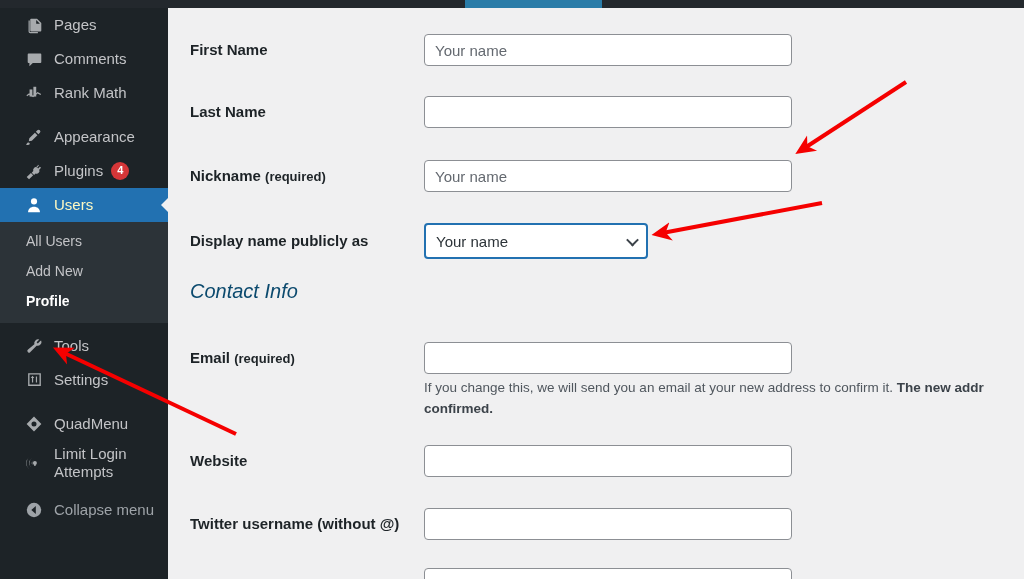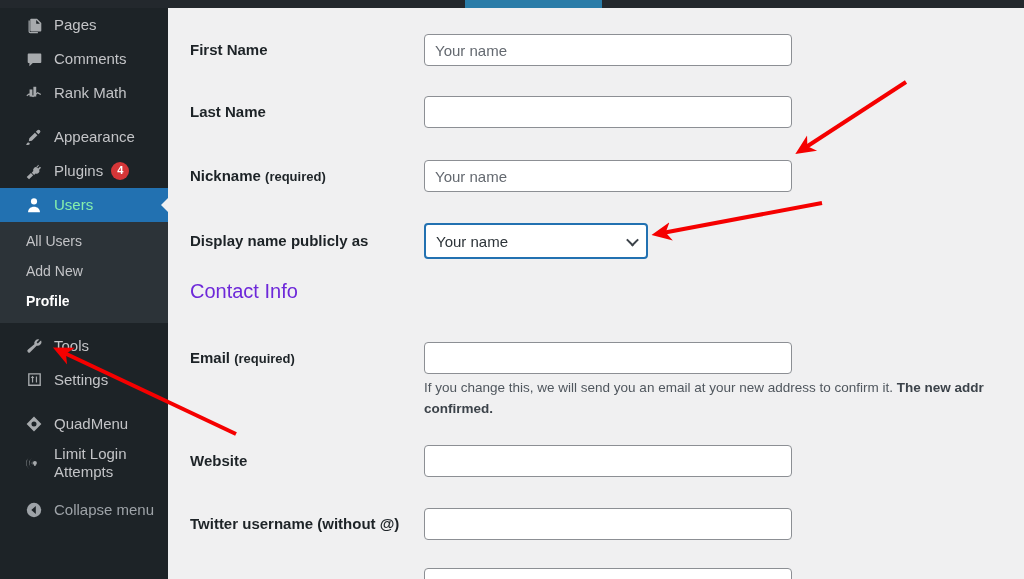--- a/index.html
+++ b/index.html
@@ -34,21 +34,21 @@
   .menu-item .mi-label { white-space: nowrap; }
   .menu-item.two-line { height: 44px; align-items: center; }
   .menu-item.two-line .mi-label { white-space: normal; line-height: 1.15; }
   .menu-item .mi-icon {
     width: 22px; height: 20px; margin-right: 9px;
     display: flex; align-items: center; justify-content: center;
     flex: 0 0 22px;
   }
   .menu-item .mi-icon svg { display: block; fill: #a7aaad; }
   .menu-item.current {
-    background: #2271b1; color: #86efac; font-weight: 400;
+    background: #2271b1; color: #fef9c3; font-weight: 400;
   }
   .menu-item.current .mi-icon svg { fill: #fff; }
   .menu-item.current .mi-arrow {
     position: absolute; right: -1px; top: 50%; transform: translateY(-50%);
     width: 0; height: 0;
     border-top: 8px solid transparent;
     border-bottom: 8px solid transparent;
     border-right: 8px solid #f0f0f1;
   }
   .menu-item.dim { color: #9ea3a8; }
@@ -104,21 +104,21 @@
   }
   .select-chevron {
     position: absolute; right: 11px; top: 50%;
     transform: translateY(-60%) rotate(45deg);
     width: 9px; height: 9px;
     border-right: 2px solid #3c434a; border-bottom: 2px solid #3c434a;
     pointer-events: none;
   }
   .section-heading {
     position: absolute; left: 22px;
-    font-size: 20px; font-weight: 400; color: #6d28d9;
+    font-size: 20px; font-weight: 400; color: #0c4a6e; font-style: italic;
   }
   .help-text {
     position: absolute; left: 256px;
     width: 660px;
     font-size: 13.5px; line-height: 1.55; color: #50575e;
   }
   .help-text strong { color: #3c434a; font-weight: 700; }
 
   
   .arrows {

